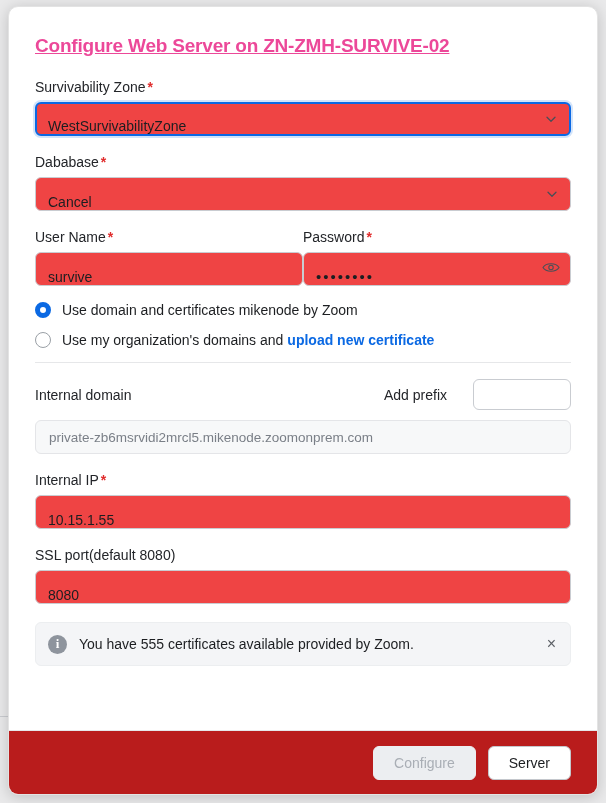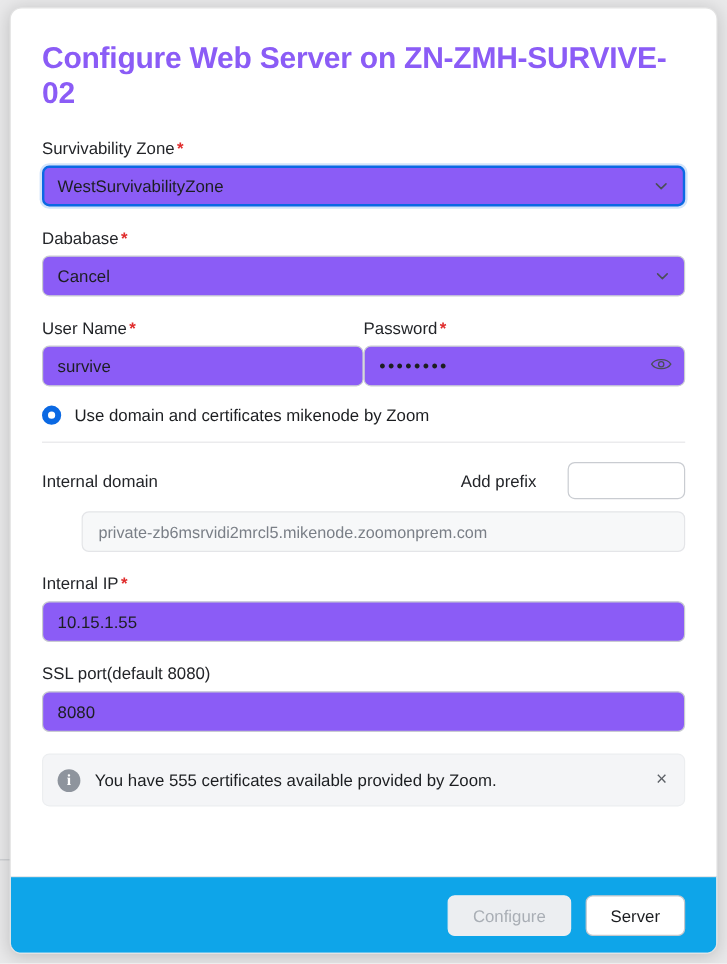--- a/index.html
+++ b/index.html
@@ -25,45 +25,46 @@
     border-radius: 10px;
     box-shadow: 0 2px 14px rgba(0,0,0,0.18);
     border: 1px solid #e3e3e3;
     box-sizing: border-box;
     overflow: hidden;
   }
   .dialog-body {
     padding: 22px 26px 0 26px;
   }
   .title {
-    font-size: 25px;
+    font-size: 19px;
     font-weight: bold;
-    color: #8b5cf6;
+    color: #ec4899;
     letter-spacing: -0.2px;
     margin: 6px 0 22px 0;
+    text-decoration: underline;
   }
   .field-label {
     font-size: 14px;
     color: #232529;
     margin-bottom: 7px;
     font-weight: 400;
   }
   .req {
     color: #e02d2d;
     font-weight: 700;
     margin-left: 2px;
   }
   .select-box, .text-box {
     position: relative;
     height: 34px;
     border: 1px solid #c9ccd1;
     border-radius: 6px;
-    background: #8b5cf6;
-    display: flex;
-    align-items: center;
+    background: #ef4444;
+    display: flex;
+    align-items: flex-end;
     padding: 0 12px;
     box-sizing: border-box;
     font-size: 14px;
     color: #1c1e21;
   }
   .select-box.focused {
     border: 2px solid #0b69e3;
     box-shadow: 0 0 0 2px rgba(11,105,227,0.18);
     padding: 0 11px;
   }
@@ -147,21 +148,20 @@
     border: 1px solid #e4e5e8;
     border-radius: 6px;
     background: #f7f8f9;
     display: flex;
     align-items: center;
     padding: 0 13px;
     box-sizing: border-box;
     font-size: 13.5px;
     color: #7a7f87;
     margin-bottom: 18px;
-    margin-left: 33px;
   }
   .notice {
     display: flex;
     align-items: center;
     background: #f4f5f7;
     border: 1px solid #eceef0;
     border-radius: 6px;
     height: 42px;
     padding: 0 12px;
     margin-top: 18px;
@@ -190,21 +190,21 @@
     padding: 0 2px;
     cursor: pointer;
   }
   .footer {
     position: absolute;
     left: 0;
     right: 0;
     bottom: 0;
     height: 64px;
     border-top: 1px solid #e6e7e9;
-    background: #0ea5e9;
+    background: #b91c1c;
     display: flex;
     align-items: center;
     justify-content: flex-end;
     padding-right: 26px;
     gap: 12px;
     box-sizing: border-box;
   }
   .btn {
     height: 34px;
     border-radius: 6px;
@@ -295,20 +295,25 @@
                 </svg>
             </span>
           </div>
         </div>
       </div>
 
       <div class="radio-row">
         <span class="radio checked"></span>
         <span>Use domain and certificates mikenode by Zoom</span>
       </div>
+      <div class="radio-row">
+        <span class="radio"></span>
+        <span>Use my organization's domains and</span>
+        <span class="link">upload new certificate</span>
+      </div>
 
       <div class="divider"></div>
 
       <div class="domain-row">
         <div class="domain-label">Internal domain</div>
         <div class="prefix-wrap">
           <span class="prefix-label">Add prefix</span>
           <input class="prefix-input" type="text" placeholder="" style="">
         </div>
       </div>

